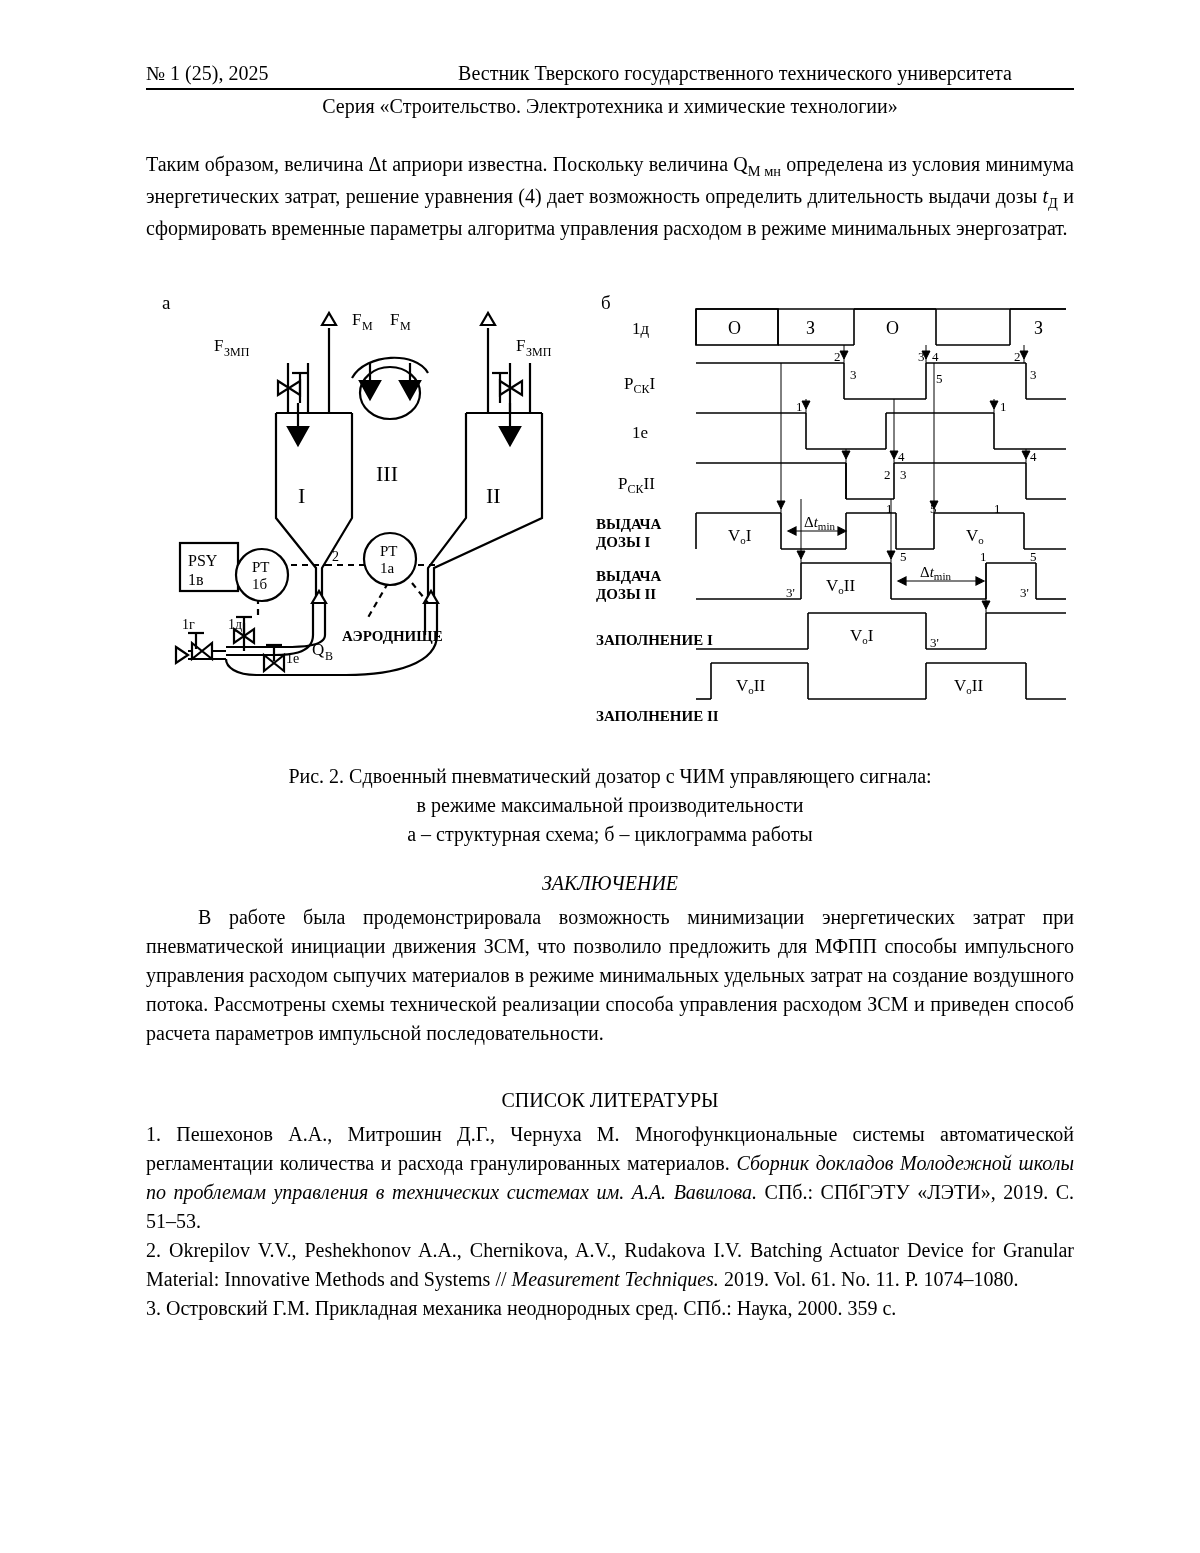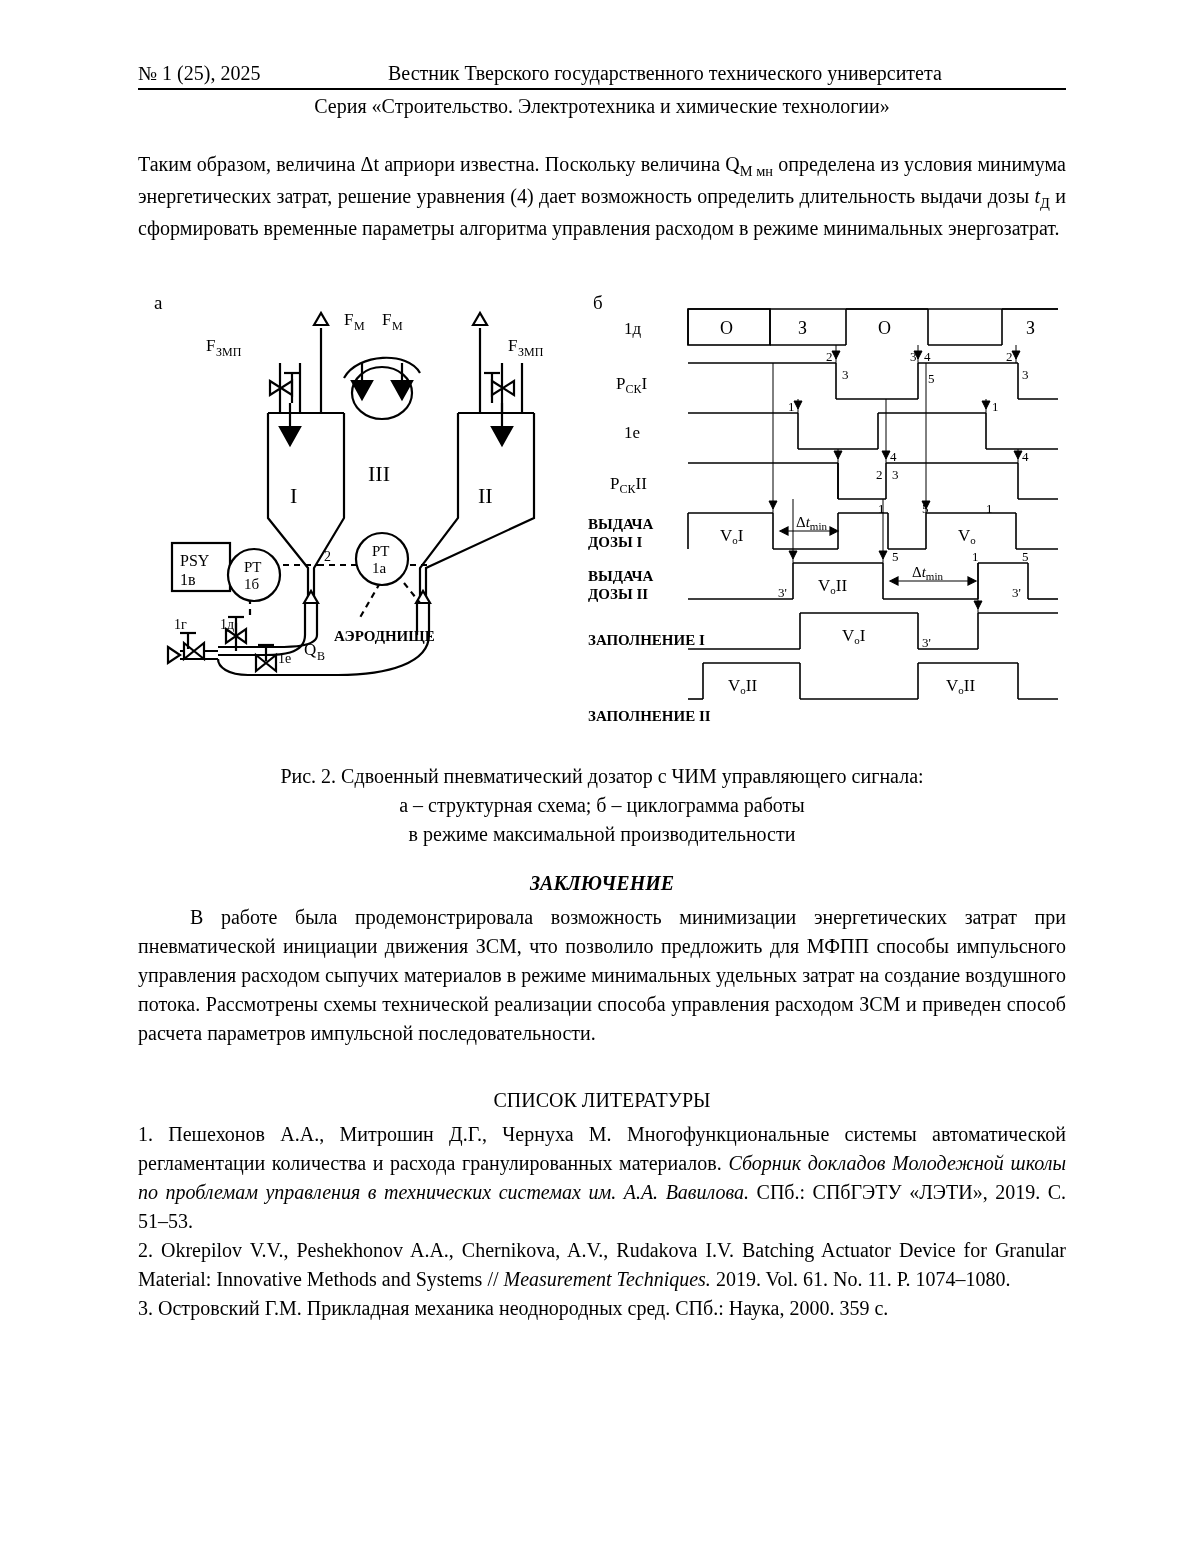--- a/index.html
+++ b/index.html
@@ -10,42 +10,42 @@
   body {
     width: 1200px;
     height: 1553px;
     font-family: "Liberation Serif", serif;
     color: #000000;
     position: relative;
     overflow: hidden;
   }
   .page {
     position: absolute;
-    left: 0; top: 0;
+    left: 8px; top: 0;
     width: 1012px;
     height: 1553px;
   }
   .header {
     position: absolute;
     left: 138px;
     top: 62px;
     width: 928px;
   }
   .header-row1 {
     display: flex;
     align-items: baseline;
     font-size: 20px;
   }
   .header-issue {
     width: 250px;
     text-align: left;
   }
   .header-journal {
     flex: 1;
-    text-align: left;
+    text-align: center;
     white-space: nowrap;
   }
   .header-rule {
     border-bottom: 2px solid #000;
     margin-top: 3px;
     width: 928px;
   }
   .header-series {
     text-align: center;
     font-size: 20px;
@@ -102,21 +102,21 @@
     text-align: center;
     font-size: 20px;
     line-height: 1.45;
   }
   .section-title {
     position: absolute;
     left: 138px;
     width: 928px;
     text-align: center;
     font-size: 20px;
-    font-weight: bold;
+    font-weight: normal;
     font-style: italic;
   }
   .zaklyuchenie { top: 872px; }
   .para-2 { top: 903px; }
   .para-2 p { margin: 0; text-indent: 52px; }
 
   .lit-title {
     position: absolute;
     left: 138px;
     top: 1089px;
@@ -474,22 +474,22 @@
           <text x="254" y="340">V<tspan font-size="11" dy="3">o</tspan><tspan font-size="17" dy="-3">I</tspan></text>
           <text x="140" y="390">V<tspan font-size="11" dy="3">o</tspan><tspan font-size="17" dy="-3">II</tspan></text>
           <text x="358" y="390">V<tspan font-size="11" dy="3">o</tspan><tspan font-size="17" dy="-3">II</tspan></text>
         </g>
       </svg>
     </div>
   </div>
 
   <div class="fig-caption">
     <div>Рис. 2. Сдвоенный пневматический дозатор с ЧИМ управляющего сигнала:</div>
+    <div>в режиме максимальной производительности</div>
     <div>а – структурная схема; б – циклограмма работы</div>
-    <div>в режиме максимальной производительности</div>
   </div>
 
   <div class="section-title zaklyuchenie">ЗАКЛЮЧЕНИЕ</div>
   <div class="body-text para-2">
     <p>В работе была продемонстрировала возможность минимизации энергетических затрат при пневматической инициации движения ЗСМ, что позволило предложить для МФПП способы импульсного управления расходом сыпучих материалов в режиме минимальных удельных затрат на создание воздушного потока. Рассмотрены схемы технической реализации способа управления расходом ЗСМ и приведен способ расчета параметров импульсной последовательности.</p>
   </div>
 
   <div class="lit-title">СПИСОК ЛИТЕРАТУРЫ</div>
   <div class="refs">
     <p>

